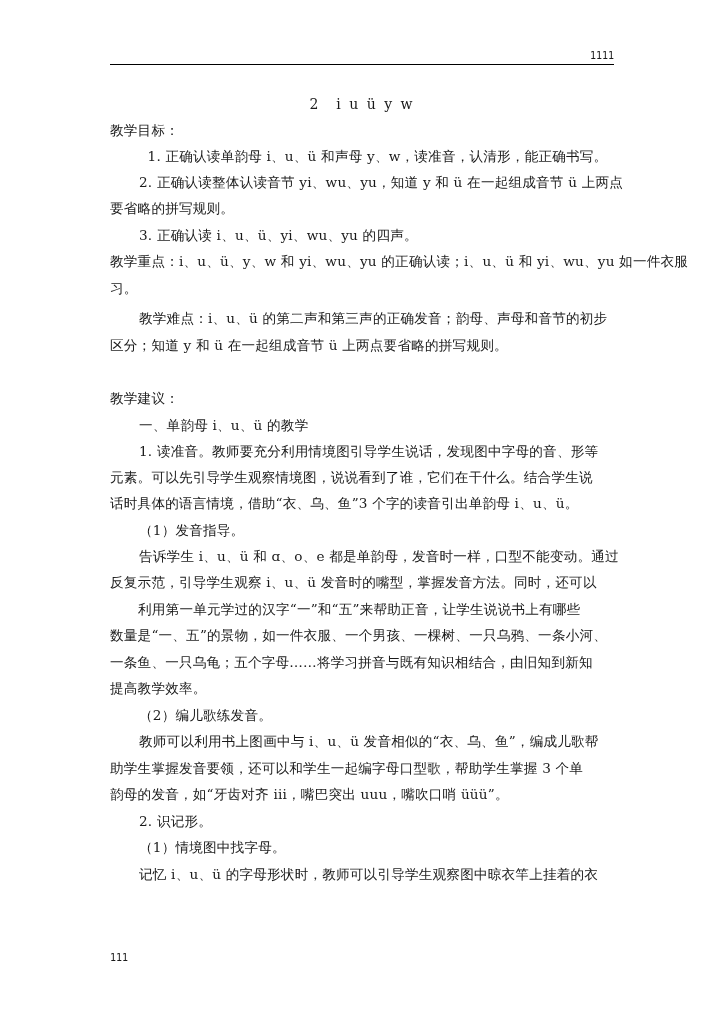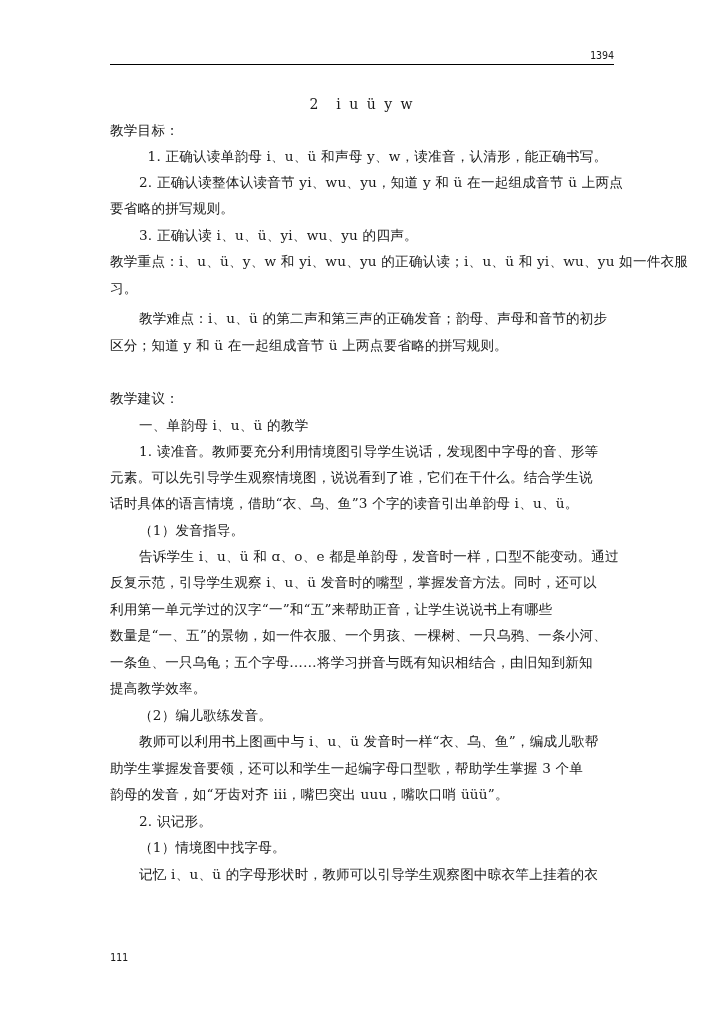--- a/index.html
+++ b/index.html
@@ -8,21 +8,21 @@
   .header-num { position:absolute; right:110px; top:50px; font-size:10px; font-family:"DejaVu Sans Mono", monospace; }
   .header-rule { position:absolute; left:110px; right:110px; top:64px; height:1px; background:#000; }
   .title { position:absolute; left:0; right:0; top:96px; text-align:center; font-size:14px; letter-spacing:2px; }
   .line { position:absolute; left:110px; width:506px; font-size:13.6px; white-space:nowrap; letter-spacing:0.2px; }
   .ind { left:139px; width:477px; }
   .footer-num { position:absolute; left:110px; top:952px; font-size:10px; font-family:"DejaVu Sans Mono", monospace; }
 </style>
 </head>
 <body>
 
-<div class="header-num">1394</div>
+<div class="header-num">1111</div>
 <div class="header-rule"></div>
 <div class="title">2　i u ü y w</div>
 
 <div id="body-lines">
     <div class="line" style="top: 122px;">教学目标：</div>
     <div class="line ind" style="top: 148px; text-align: center;">1. 正确认读单韵母 i、u、ü 和声母 y、w，读准音，认清形，能正确书写。</div>
     <div class="line ind" style="top: 174px; text-align: right;">2. 正确认读整体认读音节 yi、wu、yu，知道 y 和 ü 在一起组成音节 ü 上两点</div>
     <div class="line" style="top: 200px;">要省略的拼写规则。</div>
     <div class="line ind" style="top: 227px;">3. 正确认读 i、u、ü、yi、wu、yu 的四声。</div>
     <div class="line" style="top: 253px;">教学重点：i、u、ü、y、w 和 yi、wu、yu 的正确认读；i、u、ü 和 yi、wu、yu 如一件衣服</div>
@@ -30,26 +30,26 @@
     <div class="line ind" style="top: 310px;">教学难点：i、u、ü 的第二声和第三声的正确发音；韵母、声母和音节的初步</div>
     <div class="line" style="top: 337px;">区分；知道 y 和 ü 在一起组成音节 ü 上两点要省略的拼写规则。</div>
     <div class="line" style="top: 390px;">教学建议：</div>
     <div class="line ind" style="top: 417px;">一、单韵母 i、u、ü 的教学</div>
     <div class="line ind" style="top: 443px;">1. 读准音。教师要充分利用情境图引导学生说话，发现图中字母的音、形等</div>
     <div class="line" style="top: 469px;">元素。可以先引导学生观察情境图，说说看到了谁，它们在干什么。结合学生说</div>
     <div class="line" style="top: 495px;">话时具体的语言情境，借助“衣、乌、鱼”3 个字的读音引出单韵母 i、u、ü。</div>
     <div class="line ind" style="top: 522px;">（1）发音指导。</div>
     <div class="line ind" style="top: 548px;">告诉学生 i、u、ü 和 ɑ、o、e 都是单韵母，发音时一样，口型不能变动。通过</div>
     <div class="line" style="top: 574px;">反复示范，引导学生观察 i、u、ü 发音时的嘴型，掌握发音方法。同时，还可以</div>
-    <div class="line" style="top: 601px;">利用第一单元学过的汉字“一”和“五”来帮助正音，让学生说说书上有哪些</div>
+    <div class="line" style="top: 601px; margin-left: 28px;">利用第一单元学过的汉字“一”和“五”来帮助正音，让学生说说书上有哪些</div>
     <div class="line" style="top: 627px;">数量是“一、五”的景物，如一件衣服、一个男孩、一棵树、一只乌鸦、一条小河、</div>
     <div class="line" style="top: 654px;">一条鱼、一只乌龟；五个字母……将学习拼音与既有知识相结合，由旧知到新知</div>
     <div class="line" style="top: 680px;">提高教学效率。</div>
     <div class="line ind" style="top: 707px;">（2）编儿歌练发音。</div>
-    <div class="line ind" style="top: 733px;">教师可以利用书上图画中与 i、u、ü 发音时一样“衣、乌、鱼”，编成儿歌帮</div>
+    <div class="line ind" style="top: 733px;">教师可以利用书上图画中与 i、u、ü 发音相似的“衣、乌、鱼”，编成儿歌帮</div>
     <div class="line" style="top: 760px;">助学生掌握发音要领，还可以和学生一起编字母口型歌，帮助学生掌握 3 个单</div>
     <div class="line" style="top: 786px;">韵母的发音，如“牙齿对齐 iii，嘴巴突出 uuu，嘴吹口哨 üüü”。</div>
     <div class="line ind" style="top: 813px;">2. 识记形。</div>
     <div class="line ind" style="top: 839px;">（1）情境图中找字母。</div>
     <div class="line ind" style="top: 866px;">记忆 i、u、ü 的字母形状时，教师可以引导学生观察图中晾衣竿上挂着的衣</div>
   </div>
 
 <div class="footer-num">111</div>
 
 </body></html>

